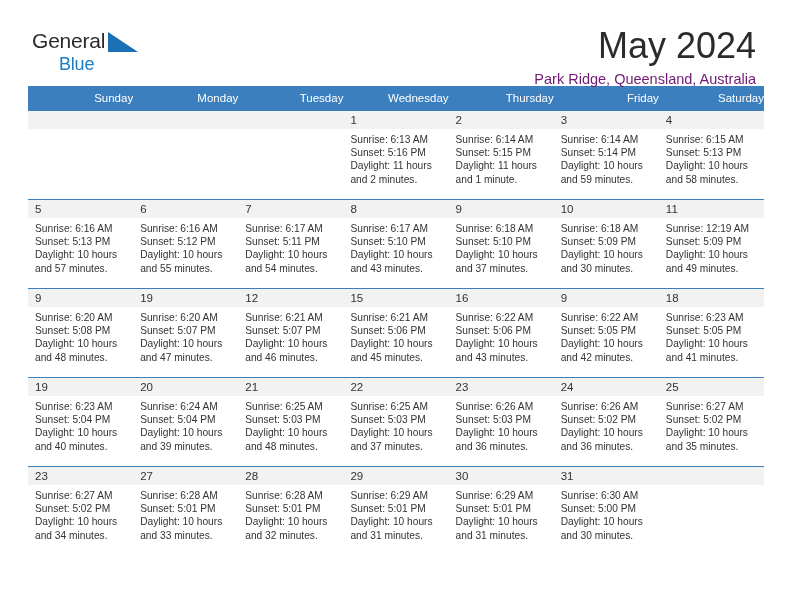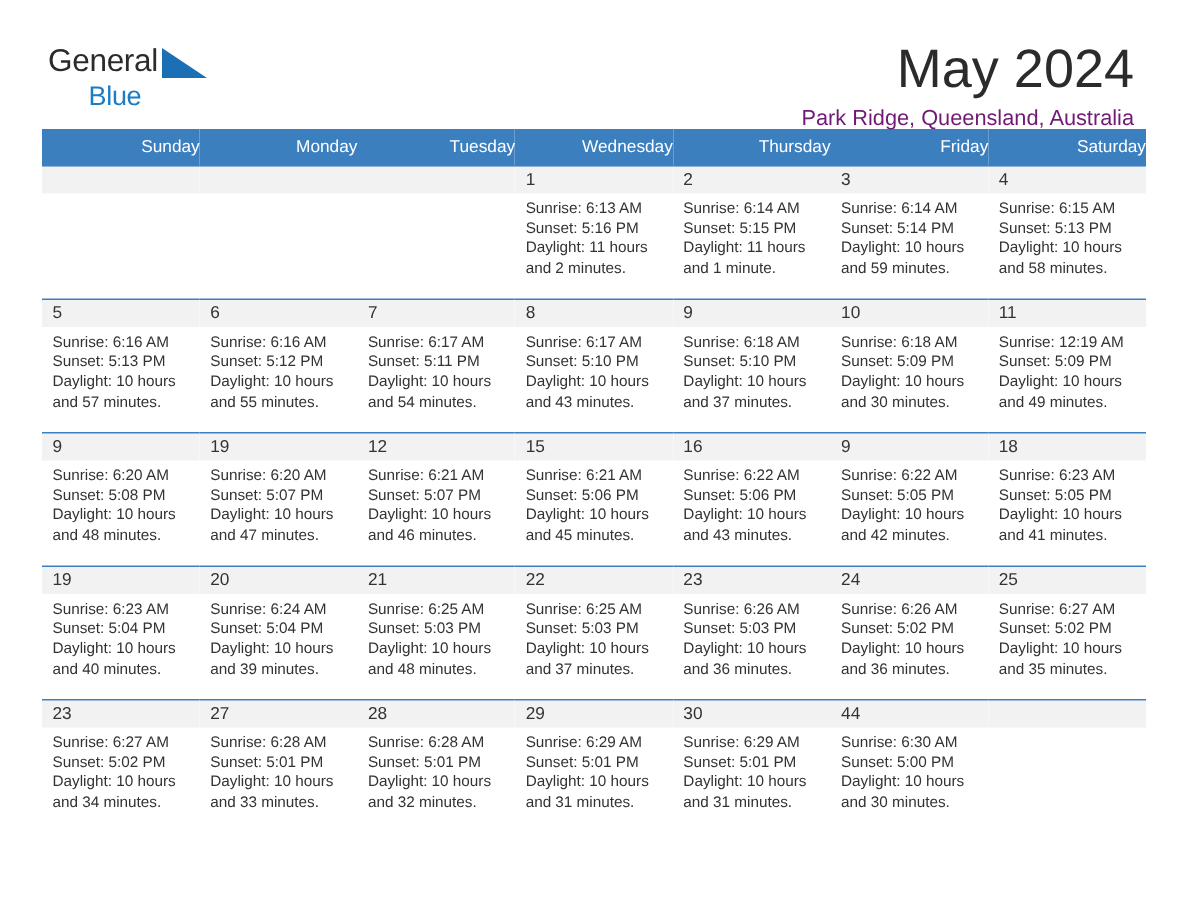--- a/index.html
+++ b/index.html
@@ -437,21 +437,21 @@
           <td>
             <div class="daynum">30</div>
             <div class="cell-body">
               <div class="cell-line">Sunrise: 6:29 AM</div>
               <div class="cell-line">Sunset: 5:01 PM</div>
               <div class="cell-line">Daylight: 10 hours</div>
               <div class="cell-line">and 31 minutes.</div>
             </div>
           </td>
           <td>
-            <div class="daynum">44</div>
+            <div class="daynum">31</div>
             <div class="cell-body">
               <div class="cell-line">Sunrise: 6:30 AM</div>
               <div class="cell-line">Sunset: 5:00 PM</div>
               <div class="cell-line">Daylight: 10 hours</div>
               <div class="cell-line">and 30 minutes.</div>
             </div>
           </td>
           <td class="empty">
             <div class="daynum"></div>
           </td>

